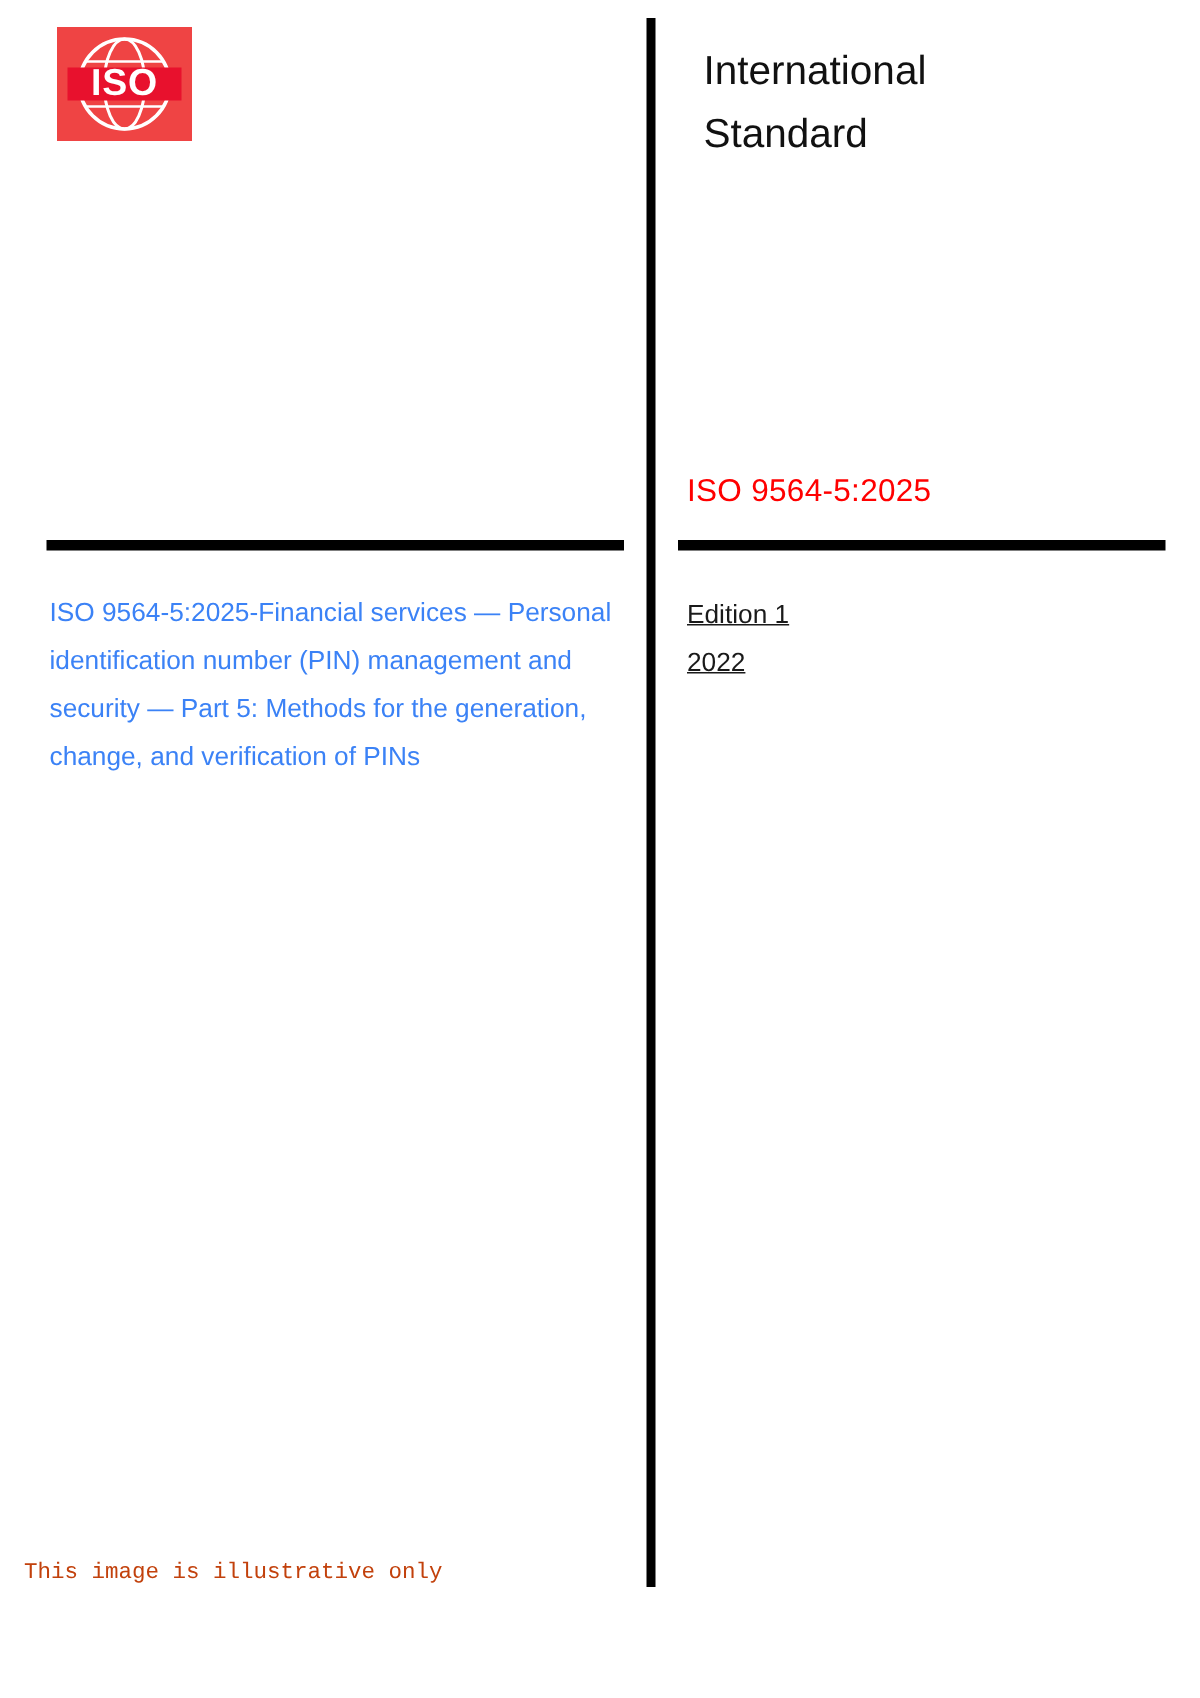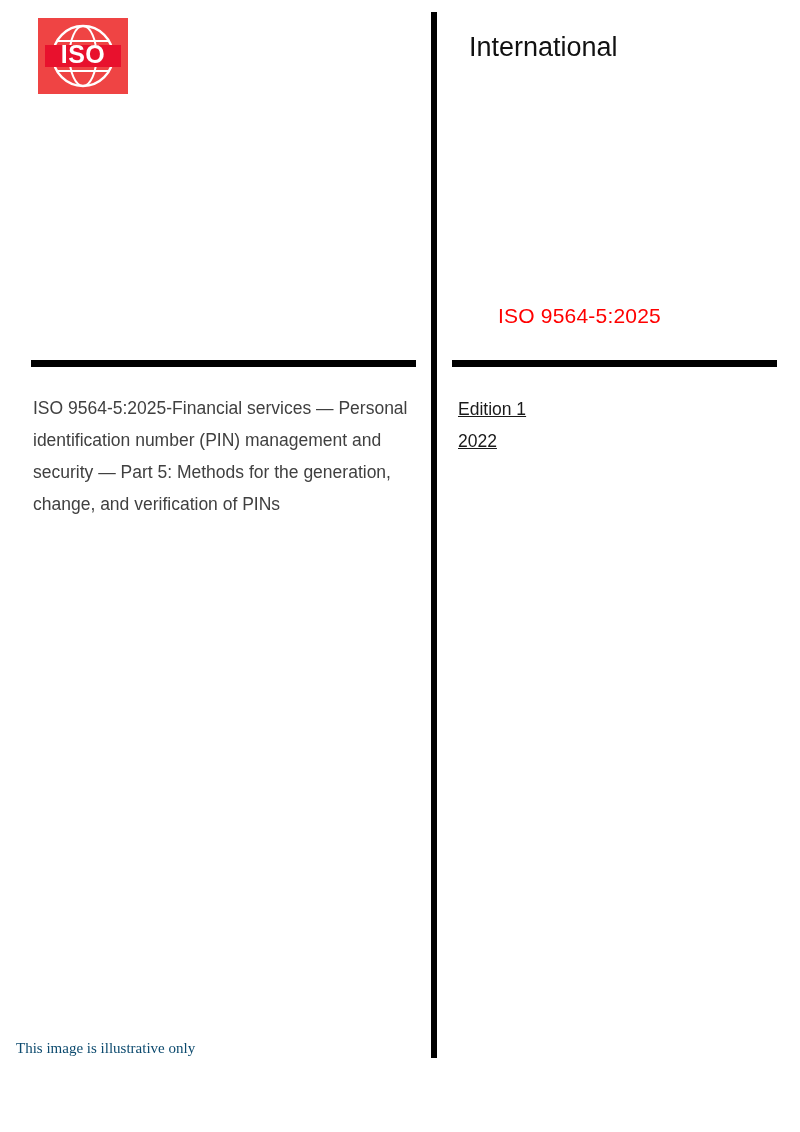--- a/index.html
+++ b/index.html
@@ -55,25 +55,24 @@
     line-height: 42px;
     font-weight: 400;
     color: #111111;
     margin-left: 13px;
   }
   .doc-type span { display: block; }
 
   .doc-number {
     position: absolute;
     left: 458px;
-    top: 304px;
+    top: 316px;
     font-size: 21px;
     color: #ff0000;
     letter-spacing: 0.2px;
-    margin-left: 40px;
   }
 
   
   .hr-left {
     position: absolute;
     left: 31px;
     top: 360px;
     width: 385px;
     height: 7px;
     background: #000000;
@@ -88,42 +87,42 @@
   }
 
   
   .title {
     position: absolute;
     left: 33px;
     top: 392px;
     width: 380px;
     font-size: 17.5px;
     line-height: 32px;
-    color: #404040;
+    color: #3b82f6;
   }
 
   
   .edition {
     position: absolute;
     left: 458px;
     top: 393px;
     font-size: 17.5px;
     line-height: 32px;
     color: #1a1a1a;
   }
   .edition span { display: block; text-decoration: underline; }
 
   
   .illustrative-note {
     position: absolute;
     left: 16px;
     top: 1040px;
-    font-family: Liberation Serif, serif;
+    font-family: Liberation Mono, monospace;
     font-size: 15px;
-    color: #0c4a6e;
+    color: #c2410c;
   }
 </style>
 </head>
 <body>
 
 <div class="logo-box">
   <div class="logo-inner">
     <svg width="84" height="70" viewBox="0 0 84 70" xmlns="http://www.w3.org/2000/svg" aria-hidden="true">
 
       <circle cx="42" cy="35" r="30" fill="none" stroke="#ffffff" stroke-width="2.4"></circle>
@@ -135,20 +134,21 @@
       <rect x="4" y="24" width="76" height="22" fill="#e8112d"></rect>
       <text x="42" y="42" font-family="'Liberation Sans', sans-serif" font-size="25" font-weight="bold" fill="#ffffff" text-anchor="middle" letter-spacing="0.5">ISO</text>
     </svg>
   </div>
 </div>
 
 <div class="vertical-rule"></div>
 
 <div class="doc-type">
   <span>International</span>
+  <span>Standard</span>
 </div>
 
 <div class="doc-number">ISO 9564-5:2025</div>
 
 <div class="hr-left"></div>
 <div class="hr-right"></div>
 
 <div class="title">ISO 9564-5:2025-Financial services — Personal identification number (PIN) management and security — Part 5: Methods for the generation, change, and verification of PINs</div>
 
 <div class="edition">

